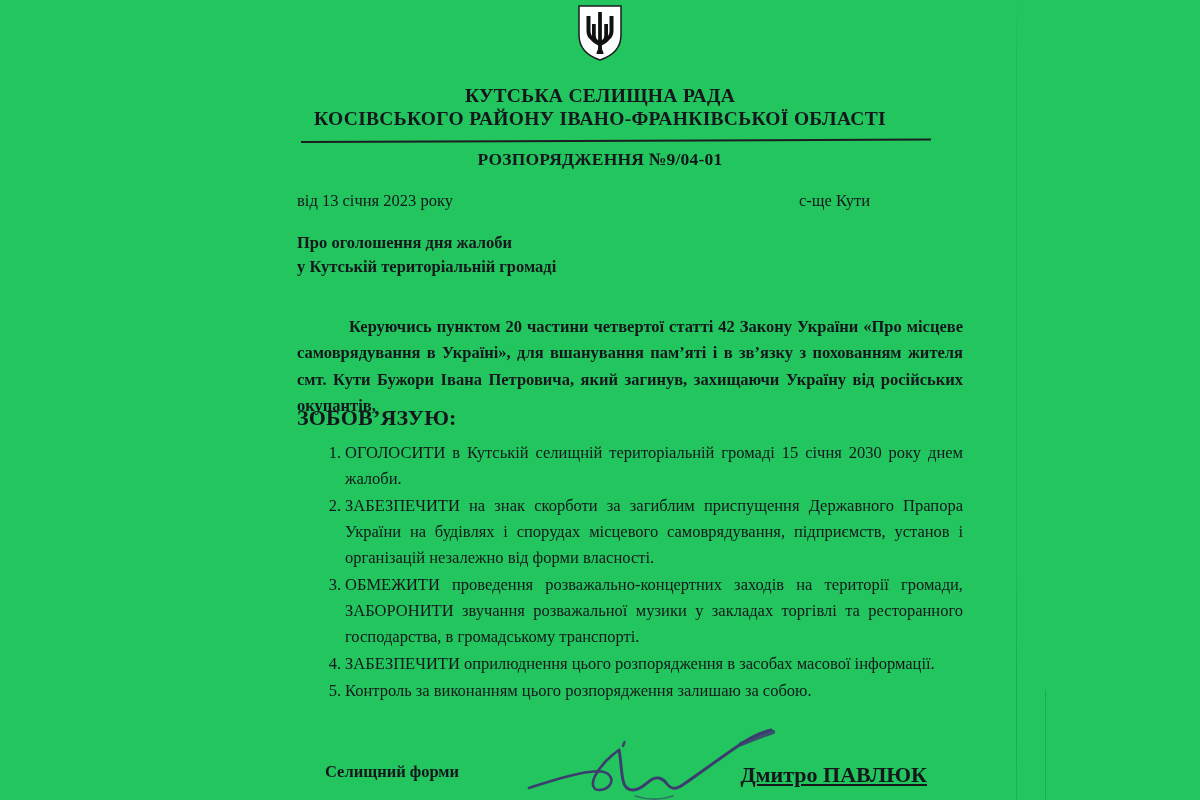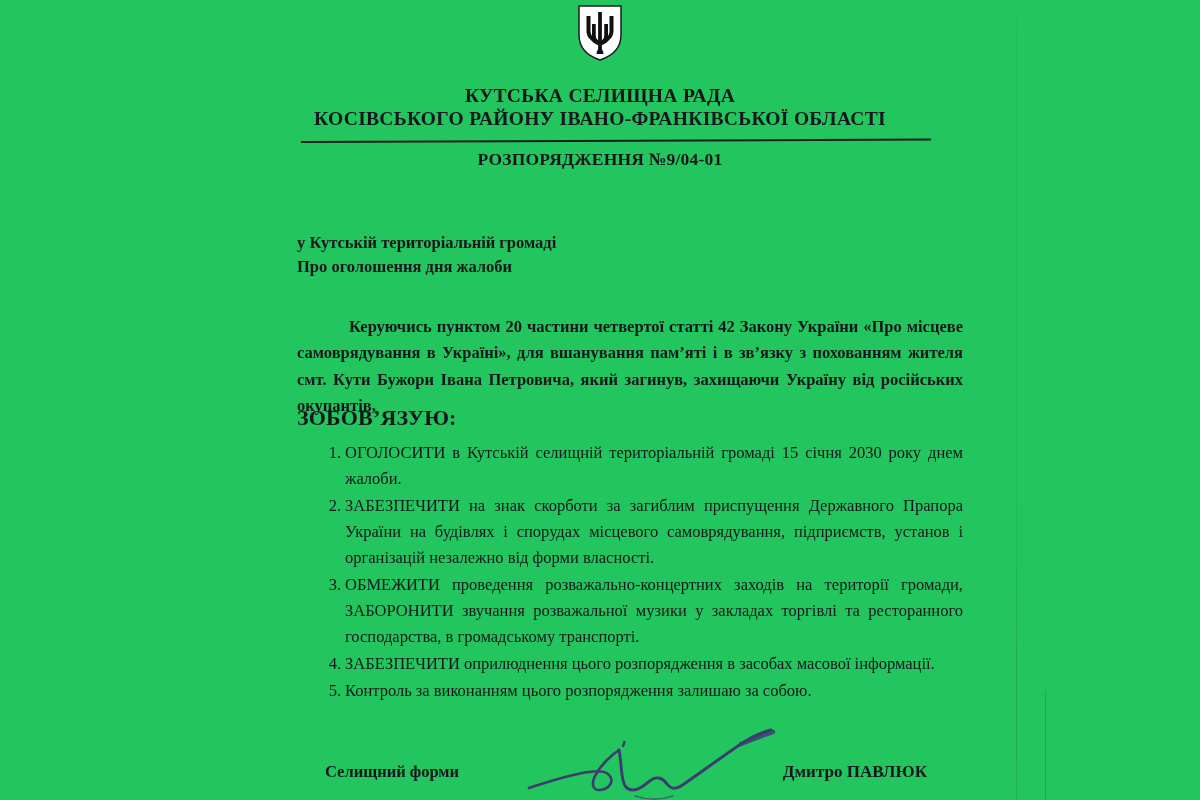--- a/index.html
+++ b/index.html
@@ -189,22 +189,23 @@
     top: 4px;
     font-weight: bold;
     font-size: 16.5px;
     color: #15171c;
   }
   .sig-name {
     position: absolute;
     right: 36px;
     top: 4px;
     font-weight: bold;
-    font-size: 17px;
-    color: #15171c;
+    font-size: 22px;
+    color: #15171c;
+    text-decoration: underline;
   }
   .signature {
     position: absolute;
     left: 230px;
     top: -24px;
     width: 250px;
     height: 70px;
     pointer-events: none;
   }
   .signature svg { display: block; width: 100%; height: 100%; overflow: visible; }
@@ -234,24 +235,28 @@
 
   <div class="org-header">
     <span class="line1">КУТСЬКА СЕЛИЩНА РАДА</span>
     <span class="line2">КОСІВСЬКОГО РАЙОНУ ІВАНО-ФРАНКІВСЬКОЇ ОБЛАСТІ</span>
   </div>
 
   <div class="rule"></div>
 
   <div class="doc-title">РОЗПОРЯДЖЕННЯ №9/04-01</div>
 
+  <div class="date-row">
+    <span class="date-left">від 13 січня 2023 року</span>
+    <span class="place-right">с-ще Кути</span>
+  </div>
 
   <div class="subject">
+    <span>Про оголошення дня жалоби</span>
     <span>у Кутській територіальній громаді</span>
-    <span>Про оголошення дня жалоби</span>
   </div>
 
   <p class="preamble">Керуючись пунктом 20 частини четвертої статті 42 Закону України «Про місцеве самоврядування в Україні», для вшанування пам’яті  і в зв’язку з похованням жителя смт. Кути Бужори Івана Петровича, який загинув, захищаючи Україну від російських окупантів,</p>
 
   <div class="oblige-heading">ЗОБОВ’ЯЗУЮ:</div>
 
   <div class="items">
     <div class="item">
       <span class="num">1.</span>
       <span class="body">ОГОЛОСИТИ  в Кутській селищній територіальній громаді 15 січня 2030 року  днем жалоби.</span>

